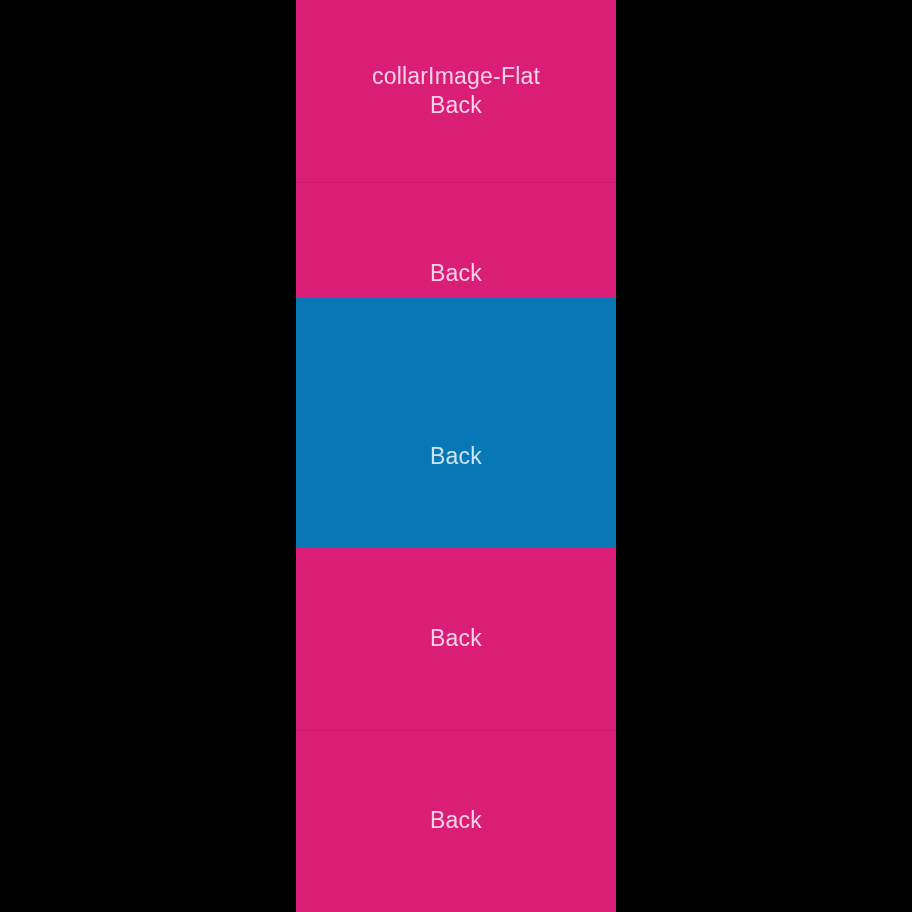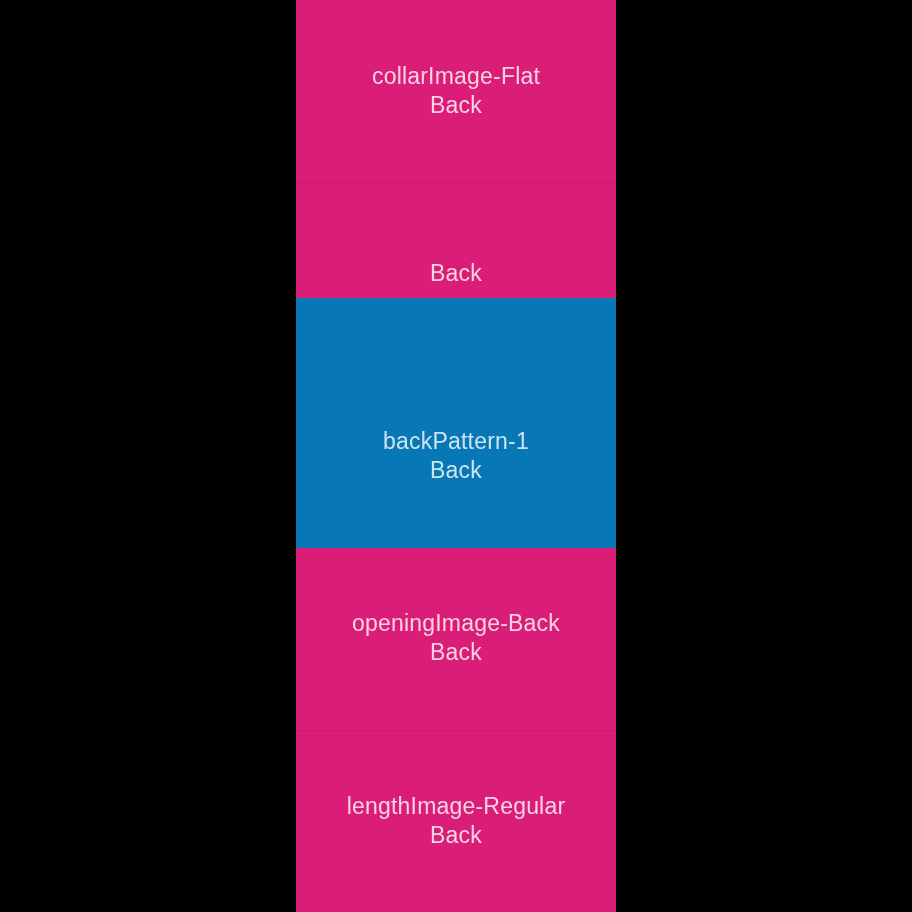--- a/index.html
+++ b/index.html
@@ -76,33 +76,30 @@
     </div>
 
     <div class="layer-section divider-top">
       <div class="alt-text">
         <span>Back</span>
       </div>
     </div>
 
     <div class="layer-section">
       <div class="alt-text">
-        <span>backPattern-1</span>
         <span>Back</span>
       </div>
     </div>
 
     <div class="layer-section">
       <div class="alt-text">
-        <span>openingImage-Back</span>
         <span>Back</span>
       </div>
     </div>
 
     <div class="layer-section divider-top">
       <div class="alt-text">
-        <span>lengthImage-Regular</span>
         <span>Back</span>
       </div>
     </div>
 
   </div>
 </div>
 
 </body></html>

